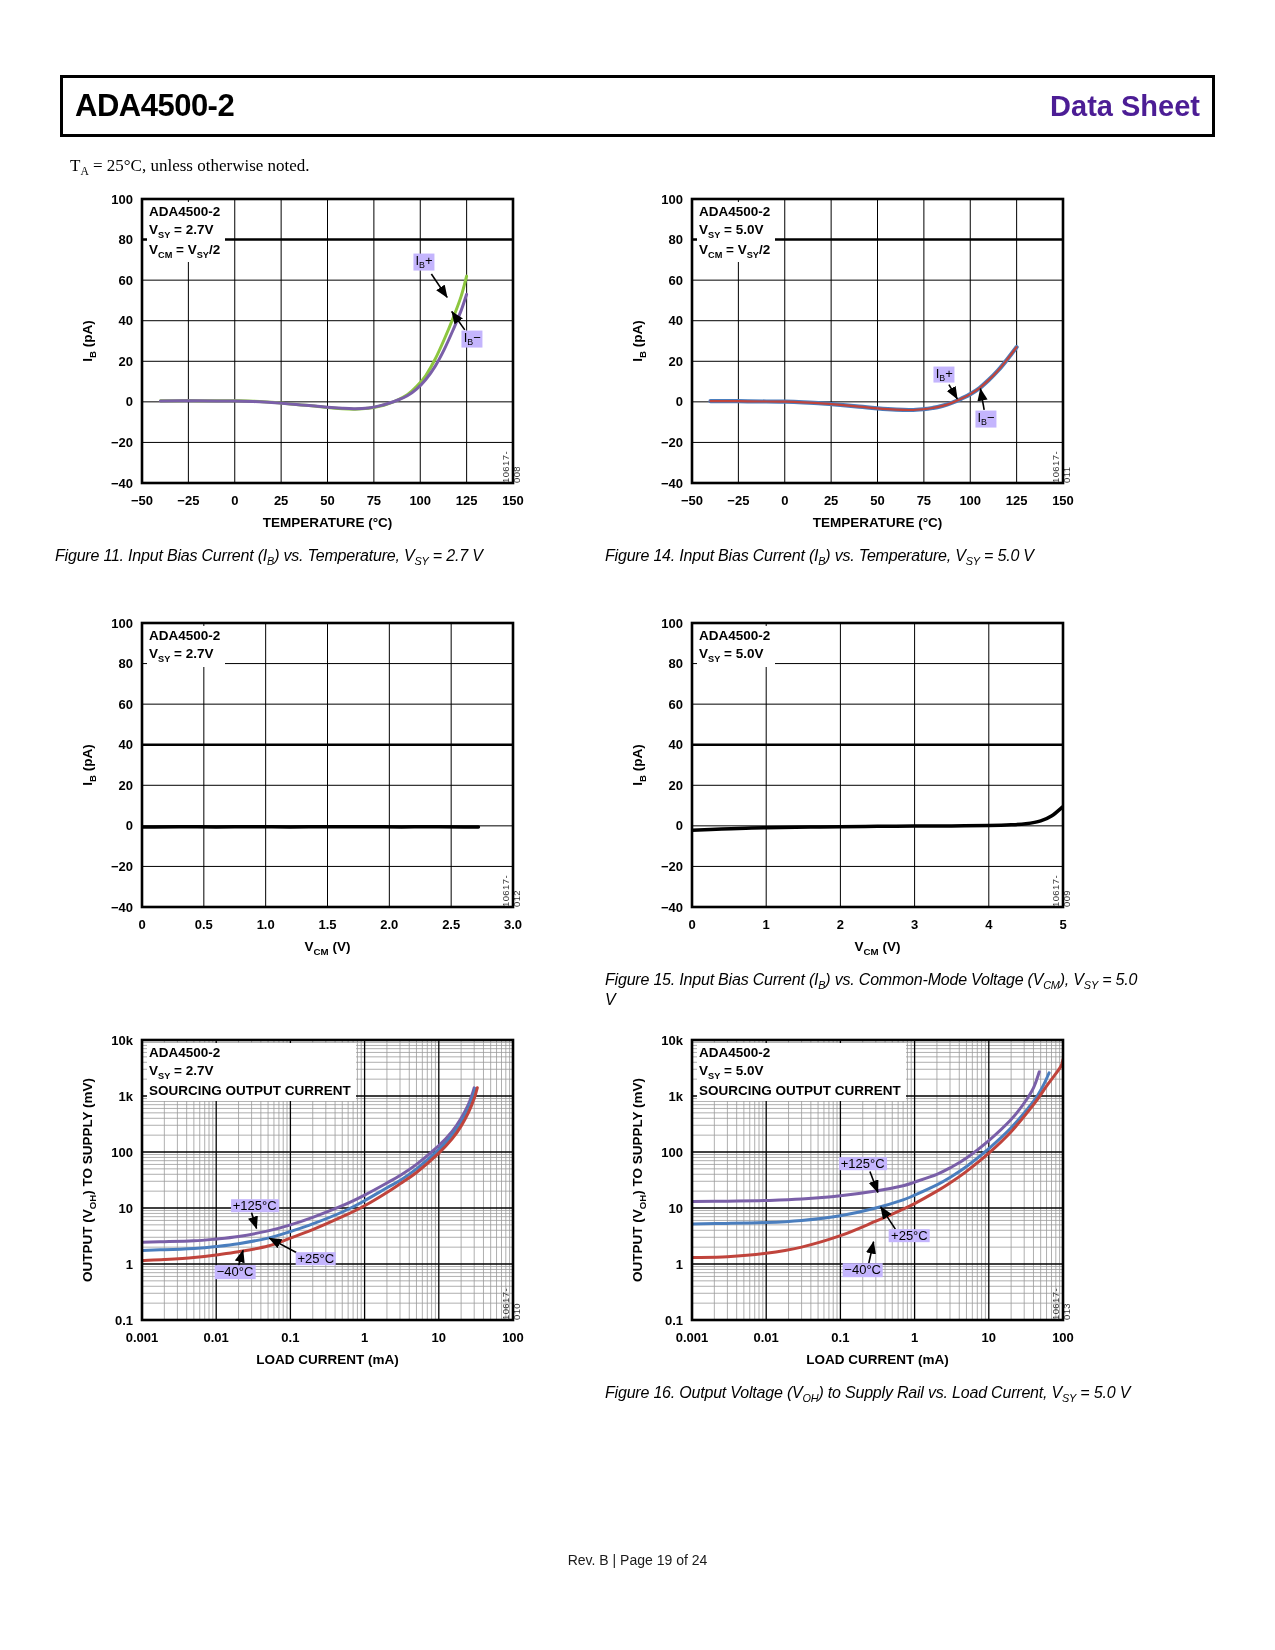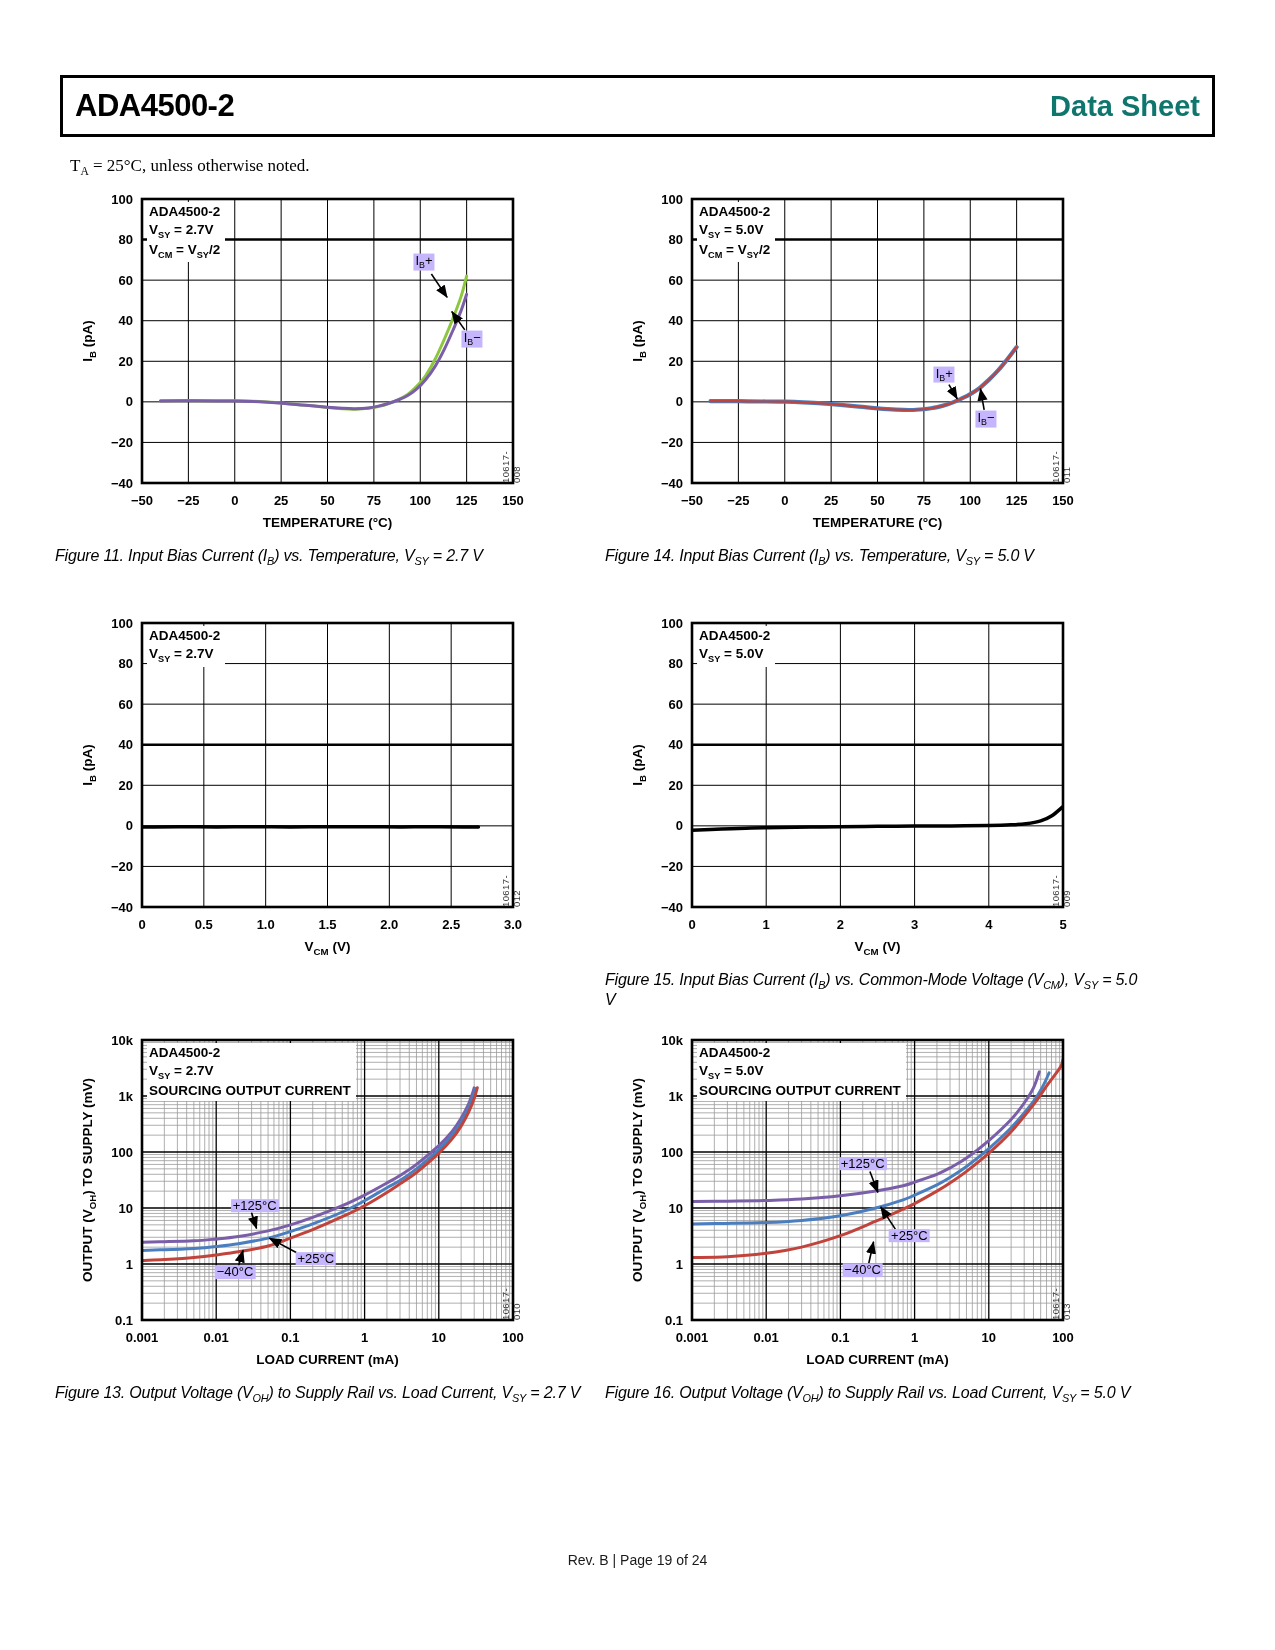--- a/index.html
+++ b/index.html
@@ -1,21 +1,21 @@
 <!DOCTYPE html>
 <html><head>
 <meta charset="utf-8">
 <style>
   html,body{margin:0;padding:0;background:#fff;}
   .page{position:relative;width:1275px;height:1568px;margin:0 auto;background:#fff;
         font-family:"Liberation Sans",sans-serif;color:#000;overflow:hidden;}
   .header{position:absolute;left:60px;top:75px;width:1155px;height:62px;border:3px solid #000;
           box-sizing:border-box;display:flex;align-items:center;justify-content:space-between;padding:0 12px;}
   .title{font-size:31px;font-weight:bold;letter-spacing:-0.5px;}
-  .docsheet{font-size:29px;font-weight:bold;color:#0f766e;}
+  .docsheet{font-size:29px;font-weight:bold;color:#4c1d95;}
   .cond{position:absolute;left:70px;top:156px;font-family:"Liberation Serif",serif;font-size:17px;}
   .footer{position:absolute;left:0;top:1552px;width:100%;text-align:center;font-size:14px;color:#1a1a1a;}
   .figure{position:absolute;width:545px;}
   .chart-wrap{position:relative;margin-left:15px;width:458px;}
   svg.chart{display:block;}
   .chart text{font-family:"Liberation Sans",sans-serif;fill:#000;}
   .overlay{position:absolute;left:0;top:0;right:0;bottom:0;pointer-events:none;}
   .inset{position:absolute;background:#fff;font-weight:bold;font-size:13.5px;line-height:1.32;
          padding:1px 5px 2px 2px;white-space:nowrap;}
   .ann{position:absolute;transform:translate(-50%,-50%);background:#c4b5fd;font-weight:normal;font-size:13px;
@@ -402,21 +402,20 @@
             <div>ADA4500-2</div>
             <div>V<sub>SY</sub> = 2.7V</div>
             <div>SOURCING OUTPUT CURRENT</div>
           </div>
           <div class="ann" style="left: 184.7px; top: 171.7px;">+125°C</div>
           <div class="ann" style="left: 245.8px; top: 224.6px;">+25°C</div>
           <div class="ann" style="left: 165.1px; top: 238px;">−40°C</div>
         </div>
       <div class="side-code">10617-010</div>
     </div>
-    <div class="caption">Figure 13. Output Voltage (V<sub>OH</sub>) to Supply Rail vs. Load Current, V<sub>SY</sub> = 2.7 V</div>
   </div>
 
   <div class="figure" style="left:605px;top:1034px">
     <div class="chart-wrap">
       <svg id="chart-5" class="chart" width="458" height="348" viewBox="0 0 458 348">
           <line x1="94.3364256782674" y1="6" x2="94.3364256782674" y2="286" stroke="#9b9b9b" stroke-width="0.8"></line>
           <line x1="107.40239710019895" y1="6" x2="107.40239710019895" y2="286" stroke="#9b9b9b" stroke-width="0.8"></line>
           <line x1="116.6728513565348" y1="6" x2="116.6728513565348" y2="286" stroke="#9b9b9b" stroke-width="0.8"></line>
           <line x1="123.86357432173259" y1="6" x2="123.86357432173259" y2="286" stroke="#9b9b9b" stroke-width="0.8"></line>
           <line x1="129.73882277846639" y1="6" x2="129.73882277846639" y2="286" stroke="#9b9b9b" stroke-width="0.8"></line>

